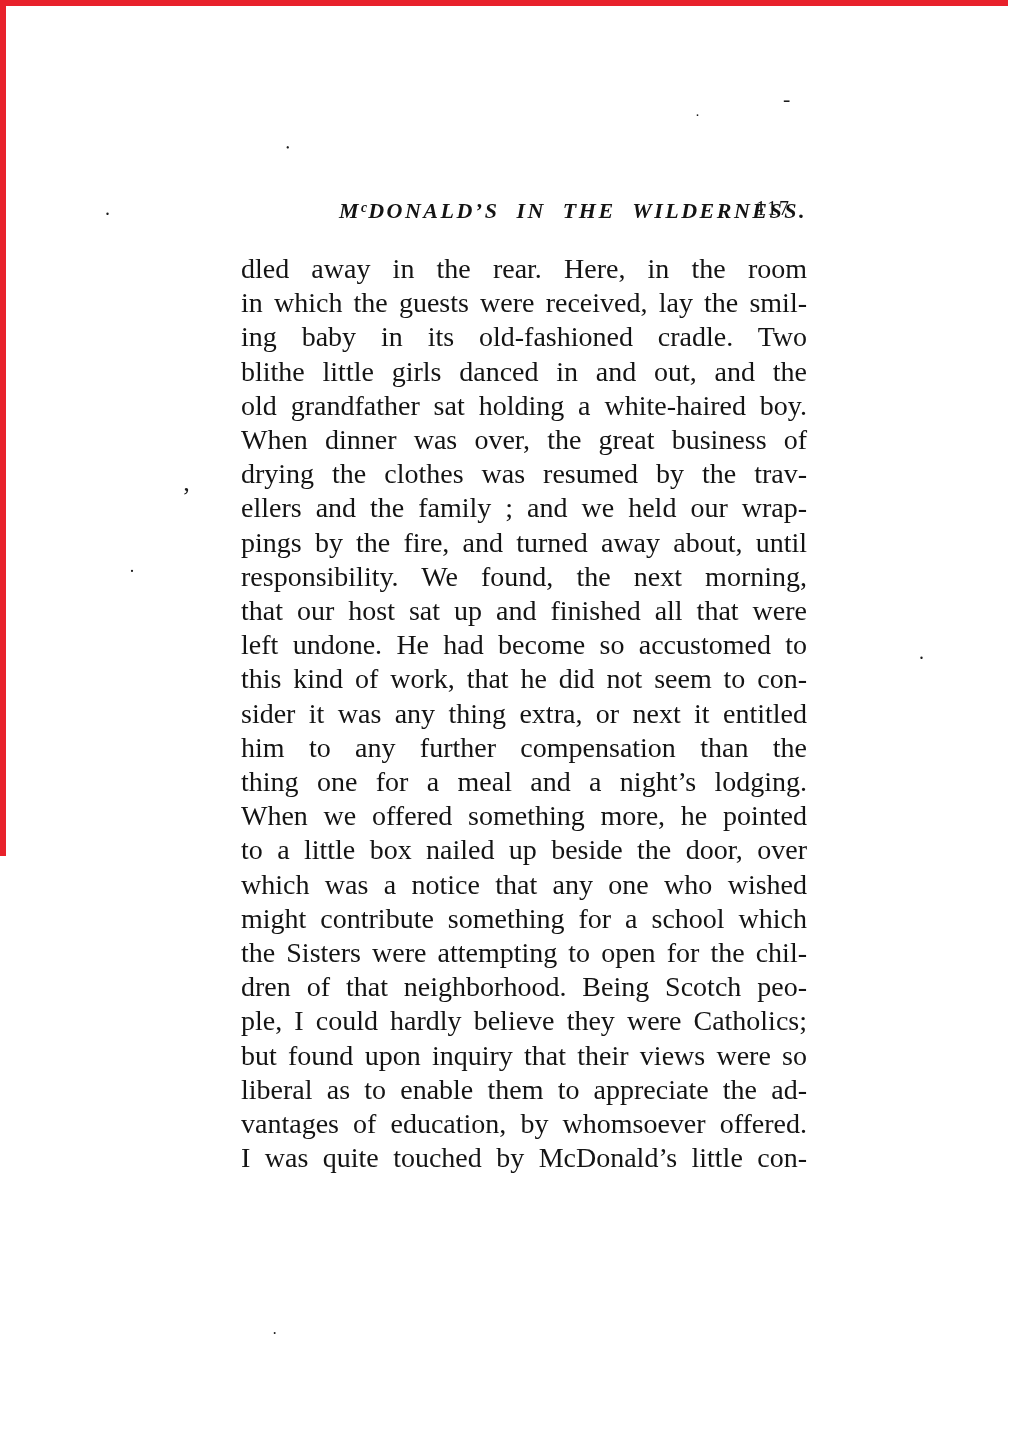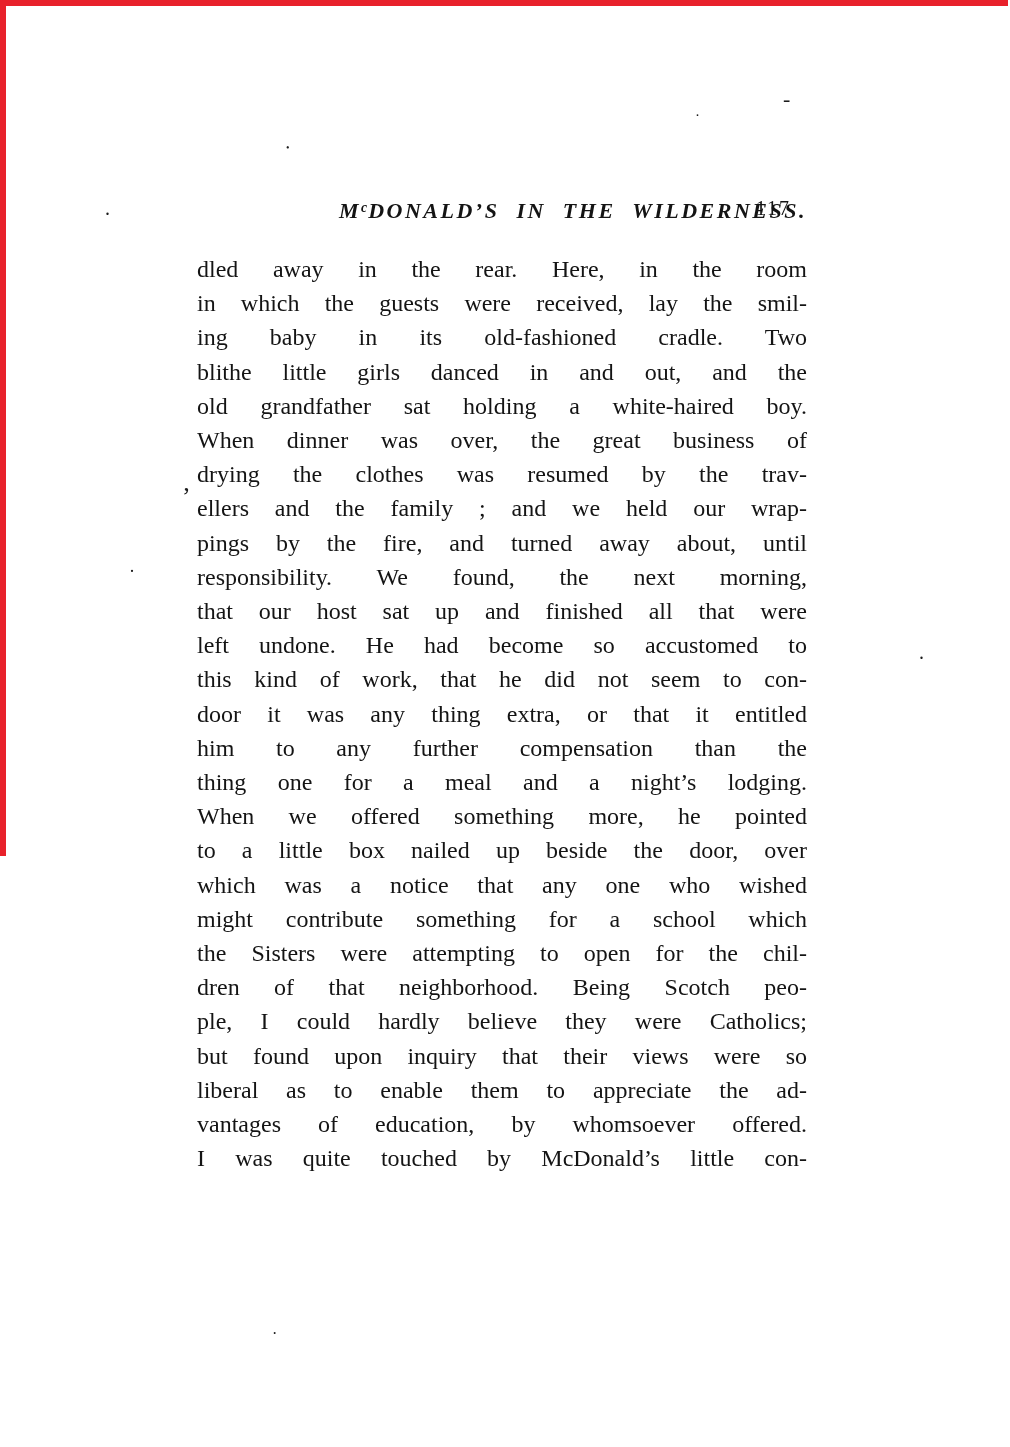--- a/index.html
+++ b/index.html
@@ -26,25 +26,26 @@
   }
   .small-c{font-size:0.62em;vertical-align:0.42em;letter-spacing:1px;}
   .page-number{
     position:absolute;right:16px;top:0;
     font-size:20px;line-height:28px;letter-spacing:2px;margin-left:40px;
   }
   .body-text{
     position:absolute;left:197px;top:252px;width:610px;
   }
   .line{
-    font-size:24px;line-height:34.2px;
+    font-size:28px;line-height:34.2px;
     text-align:justify;
     text-align-last:justify;
     -moz-text-align-last:justify;
     text-justify:inter-word;
+    margin-left:44px;
   }
   .speck{position:absolute;color:#1c1c1c;line-height:1;}
 </style>
 </head>
 <body>
 
 <div class="page">
 
   <div class="edge edge-top"></div>
   <div class="edge edge-left"></div>
@@ -61,21 +62,21 @@
     <div class="line">blithe little girls danced in and out, and the</div>
     <div class="line">old grandfather sat holding a white-haired boy.</div>
     <div class="line">When dinner was over, the great business of</div>
     <div class="line">drying the clothes was resumed by the trav-</div>
     <div class="line">ellers and the family ; and we held our wrap-</div>
     <div class="line">pings by the fire, and turned away about, until</div>
     <div class="line">responsibility.  We found, the next morning,</div>
     <div class="line">that our host sat up and finished all that were</div>
     <div class="line">left undone.  He had become so accustomed to</div>
     <div class="line">this kind of work, that he did not seem to con-</div>
-    <div class="line">door it was any thing extra, or that it entitled</div>
+    <div class="line">sider it was any thing extra, or next it entitled</div>
     <div class="line">him to any further compensation than the</div>
     <div class="line">thing one for a meal and a night’s lodging.</div>
     <div class="line">When we offered something more, he pointed</div>
     <div class="line">to a little box nailed up beside the door, over</div>
     <div class="line">which was a notice that any one who wished</div>
     <div class="line">might contribute something for a school which</div>
     <div class="line">the Sisters were attempting to open for the chil-</div>
     <div class="line">dren of that neighborhood.  Being Scotch peo-</div>
     <div class="line">ple, I could hardly believe they were Catholics;</div>
     <div class="line">but found upon inquiry that their views were so</div>

